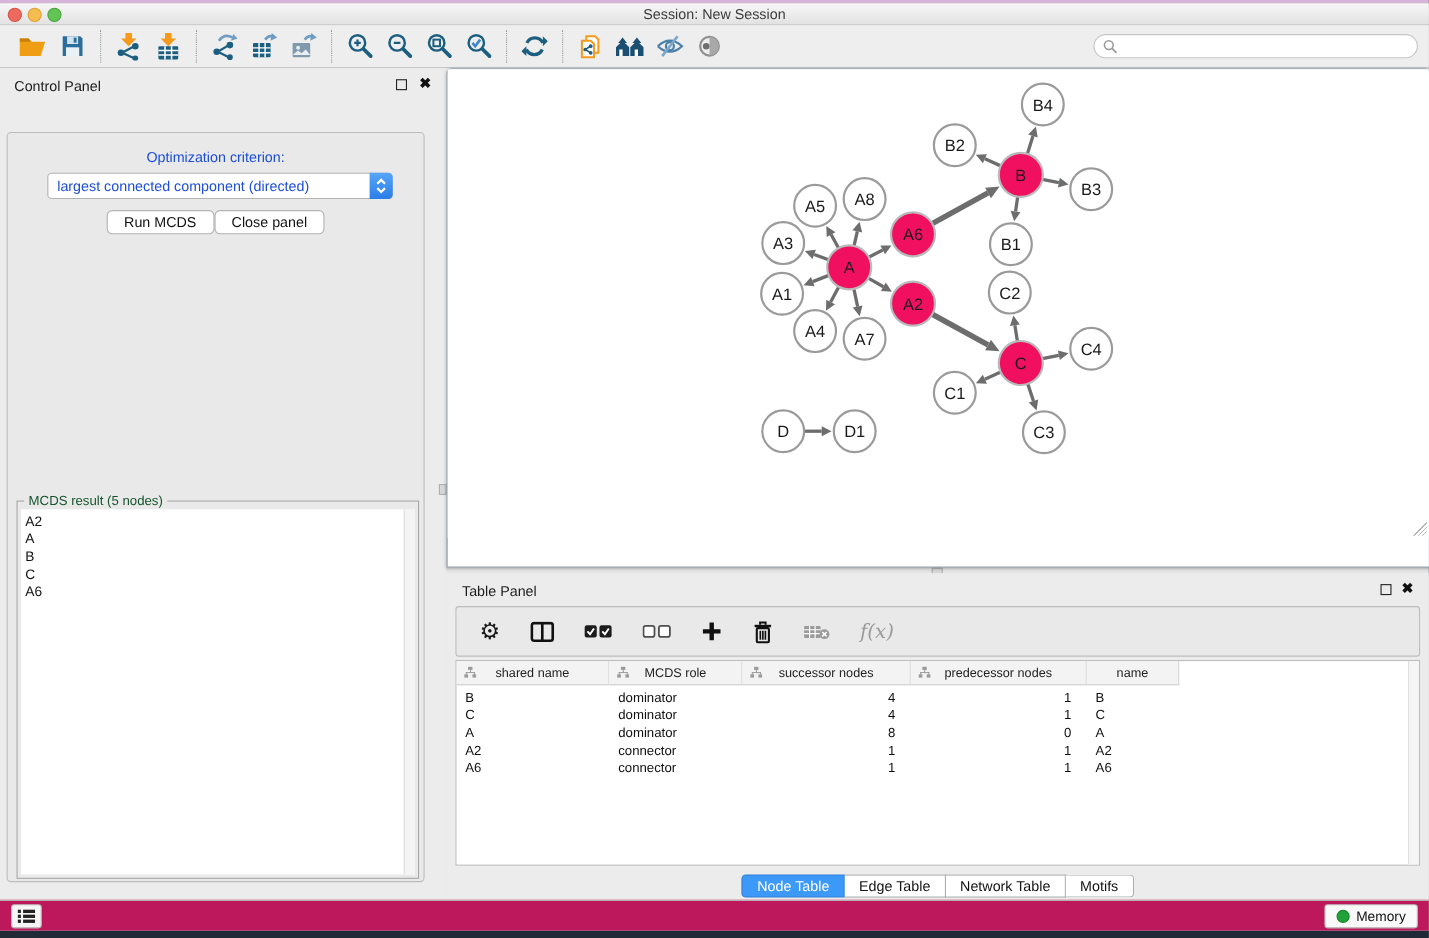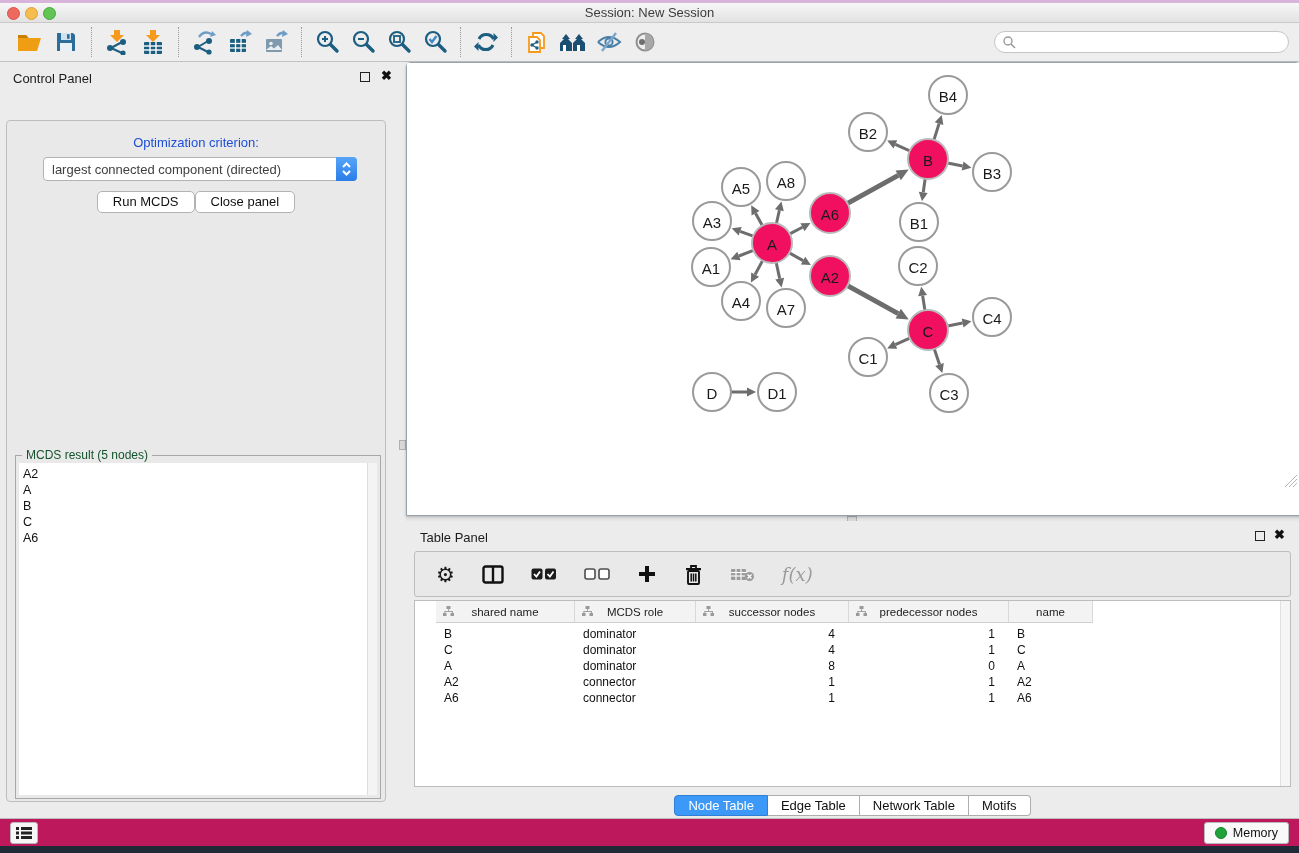--- a/index.html
+++ b/index.html
@@ -44,21 +44,21 @@
     background:#fff; border:1px solid #adadad; border-left:none; }
   .seg-tab:first-child { border-left:1px solid #adadad; border-radius:4px 0 0 4px; }
   .seg-tab:last-child { border-radius:0 4px 4px 0; }
   .seg-tab.active { background:#3d99f8; border-color:#2f7fd6; color:#fff; }
 
   .cp-box { position:absolute; left:6px; top:58px; width:380px; height:682px;
     background:#e9e9e9; border:1px solid #bdbdbd; border-radius:4px; }
   .opt-label { position:absolute; left:0; right:0; top:14px; text-align:center; font-size:13px; color:#1d4ed8; }
   .criterion { position:absolute; left:36px; top:36px; width:314px; height:24px; background:#fff;
     border:1px solid #b3b3b3; border-radius:4px; display:flex; align-items:center; }
-  .criterion .val { flex:1; font-size:13px; color:#404040; padding-left:8px; white-space:nowrap; }
+  .criterion .val { flex:1; font-size:13px; color:#1d4ed8; padding-left:8px; white-space:nowrap; }
   .criterion .stepper { width:21px; height:24px; margin-right:-1px; background:linear-gradient(#57a5f9,#2a7de8);
     border-radius:0 4px 4px 0; display:flex; flex-direction:column; align-items:center; justify-content:center; }
   .criterion .stepper svg { display:block; }
   .btn-row { position:absolute; left:0; right:0; top:70px; display:flex; justify-content:center; }
   .mac-btn { height:22px; line-height:20px; background:#fff; border:1px solid #b3b3b3; border-radius:5px;
     font-size:13px; color:#111; padding:0 15px; }
 
   .result-box { position:absolute; left:8px; top:334px; width:366px; height:344px; border:1px solid #a8a8a8; }
   .result-legend { position:absolute; left:6px; top:-8px; background:#e9e9e9; padding:0 4px; font-size:12px; color:#14532d; }
   .result-list { position:absolute; left:3px; top:7px; right:3px; bottom:3px; background:#fff; overflow:hidden; }
@@ -84,21 +84,21 @@
   .table-panel { position:absolute; left:406px; top:518px; width:893px; height:300px; background:#ececec; }
   .table-panel .panel-title { left:14px; }
   .table-panel .wicon-float { right:34px; } .table-panel .wicon-close { right:14px; }
   .tp-toolbar { position:absolute; left:8px; top:30px; width:877px; height:46px; background:#e9e9e9;
     border:1px solid #bdbdbd; border-radius:3px; display:flex; align-items:center; gap:27px; padding-left:21px; }
   .tp-toolbar .ticon { display:flex; align-items:center; justify-content:center; }
   .gear-glyph { font-size:21px; color:#1a1a1a; line-height:1; }
   .fx { font-family:"DejaVu Serif", serif; font-style:italic; font-size:18px; color:#9b9b9b; }
 
   .node-table { position:absolute; left:8px; top:79px; width:877px; height:187px; background:#fff;
-    border:1px solid #bdbdbd; overflow:hidden;padding-left:21px; }
+    border:1px solid #bdbdbd; overflow:hidden; }
   .nt-scroll { position:absolute; right:0; top:0; bottom:0; width:10px; background:#f5f5f5; border-left:1px solid #e0e0e0; }
   .nt-header { display:grid; grid-template-columns:139px 121px 153px 160px 84px; height:22px; }
   .nt-hcell { position:relative; background:#f3f3f3; border-right:1px solid #d8d8d8; border-bottom:1px solid #cfcfcf;
     display:flex; align-items:center; justify-content:center; font-size:11.5px; color:#222; }
   .nt-hcell .hier { position:absolute; left:7px; top:5px; }
   .nt-row { display:grid; grid-template-columns:139px 121px 153px 160px 84px; height:16px; }
   .nt-cell { font-size:12px; color:#101010; line-height:16px; padding:0 8px; white-space:nowrap; }
   .nt-cell.r { text-align:right; padding-right:14px; }
   .nt-rows { padding-top:3px; }
 

